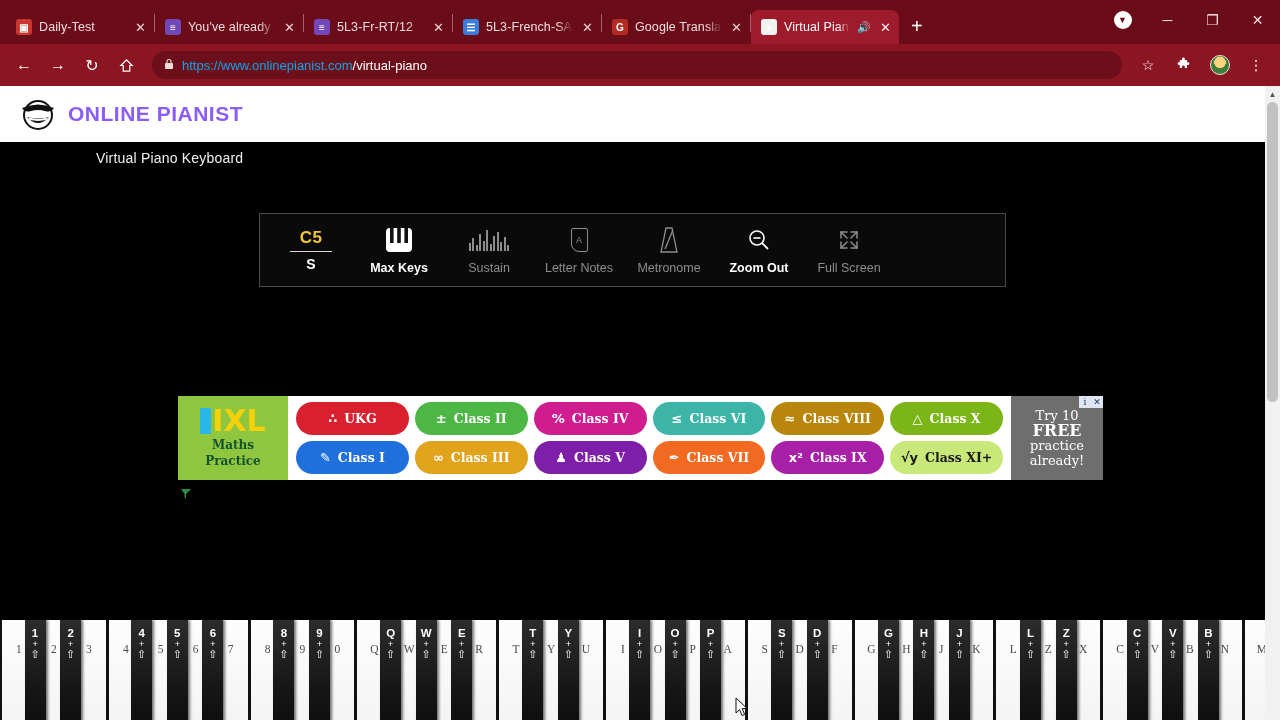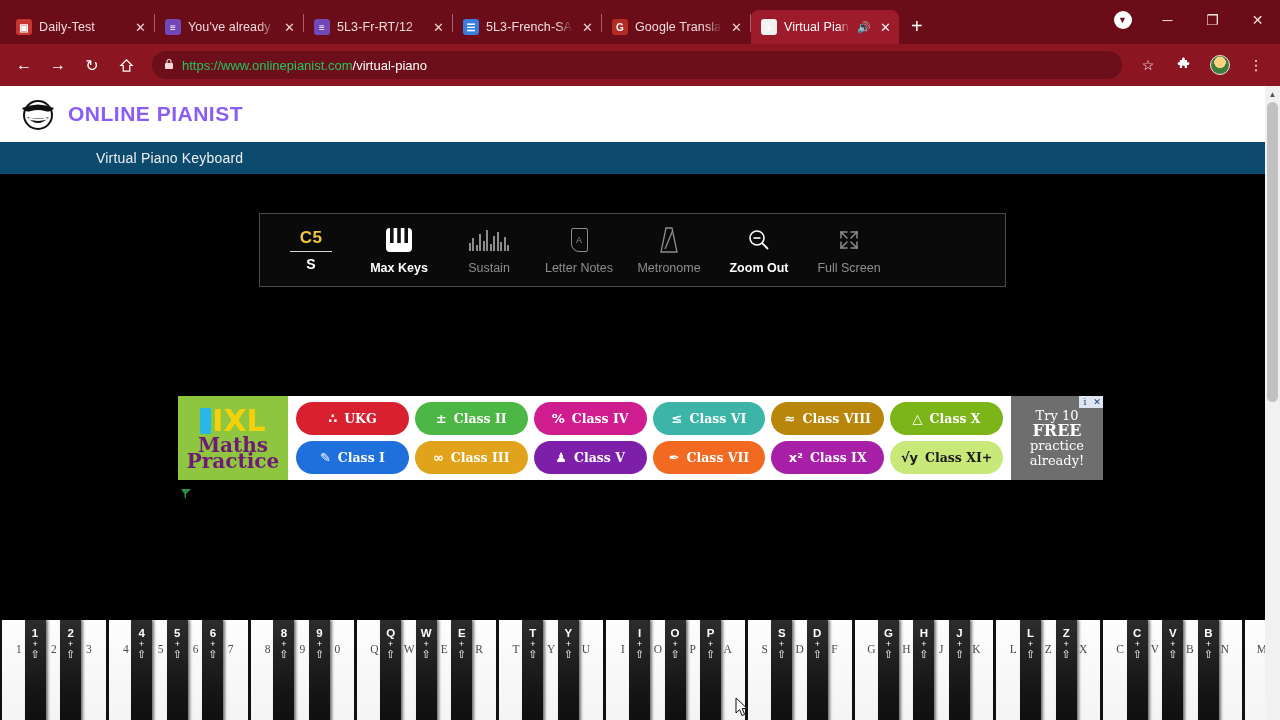--- a/index.html
+++ b/index.html
@@ -58,21 +58,21 @@
     padding: 0 8px; gap: 2px;
   }
   .navbtn { width: 32px; height: 32px; display: flex; align-items: center; justify-content: center;
             color: #fff; font-size: 16px; border-radius: 50%; }
   .omnibox {
     flex: 1 1 auto; height: 28px; background: #6d0f1b; border-radius: 14px;
     display: flex; align-items: center; gap: 8px; padding: 0 12px; margin: 0 8px;
     color: #f6e7e9; font-size: 13px;
   }
   .omnibox .lock { font-size: 11px; }
-  .url-dim { color: #22c55e; }
+  .url-dim { color: #0ea5e9; }
   .url-bright { color: #ffffff; }
   .navicons { display: flex; align-items: center; gap: 4px; }
   .navicons .navbtn { font-size: 14px; }
   .avatar-ico {
     width: 20px; height: 20px; border-radius: 50%;
     background: radial-gradient(circle at 50% 35%, #ffd27f 0 38%, #3f7d3a 40% 100%);
     border: 1px solid #f0e2e2;
   }
 
   
@@ -98,21 +98,21 @@
     padding: 0 12px; font-size: 13px; color: #888; justify-content: space-between;
   }
   .burger {
     position: absolute; right: 18px; top: 99px; width: 30px; height: 30px;
     border: 1.5px solid #555; border-radius: 4px; display: flex; flex-direction: column;
     justify-content: center; align-items: center; gap: 4px;
   }
   .burger span { display: block; width: 17px; height: 2px; background: #222; }
 
   .subheader {
-    height: 32px; background: #0c4a6e; color: #efefef; font-size: 14px;
+    height: 32px; background: #000000; color: #efefef; font-size: 14px;
     display: flex; align-items: center; padding-left: 96px; letter-spacing: .2px;
   }
 
   .stage { background: #000; height: 654px; position: relative; }
 
   
   .toolbar {
     position: absolute; left: 259px; top: 39px; width: 747px; height: 74px;
     border: 1px solid #4a4a4a; background: #0a0a0a; display: flex; align-items: center;
   }
@@ -140,21 +140,21 @@
   .ad {
     position: absolute; left: 178px; top: 222px; width: 925px; height: 84px;
     background: #fff; display: flex; overflow: hidden;
   }
   .ad-logo { width: 110px; background: #8ec640; display: flex; flex-direction: column;
              align-items: center; justify-content: center; position: relative; }
   .ixl-row { display: flex; align-items: center; gap: 1px; }
   .ixl-i { width: 11px; height: 26px; background: #29b6e8; }
   .ixl-x { font-size: 30px; font-weight: 900; color: #f5d10a; line-height: 26px;
            font-family: "DejaVu Sans", sans-serif; }
-  .ixl-sub { color: #701a75; font-weight: 900; font-size: 20px; line-height: 16px;
+  .ixl-sub { color: #14532d; font-weight: 900; font-size: 12px; line-height: 16px;
              text-align: center; margin-top: 3px; font-family: "DejaVu Serif", serif; }
   .ad-grid { flex: 1 1 auto; display: grid; grid-template-columns: repeat(6, 1fr);
              grid-template-rows: 1fr 1fr; gap: 6px; padding: 6px 8px; }
   .chip { border-radius: 18px; display: flex; align-items: center; justify-content: center;
           gap: 7px; color: #fff; font-size: 12.5px; font-weight: bold;
           font-family: "DejaVu Serif", serif; }
   .chip .ci { font-size: 13px; font-weight: bold; font-family: "DejaVu Sans", sans-serif; }
   .ad-right { width: 92px; background: #6e6e6e; color: #fff; display: flex; flex-direction: column;
               align-items: center; justify-content: center; font-size: 13px; line-height: 15px;
               text-align: center; position: relative; font-family: "DejaVu Serif", serif; }

